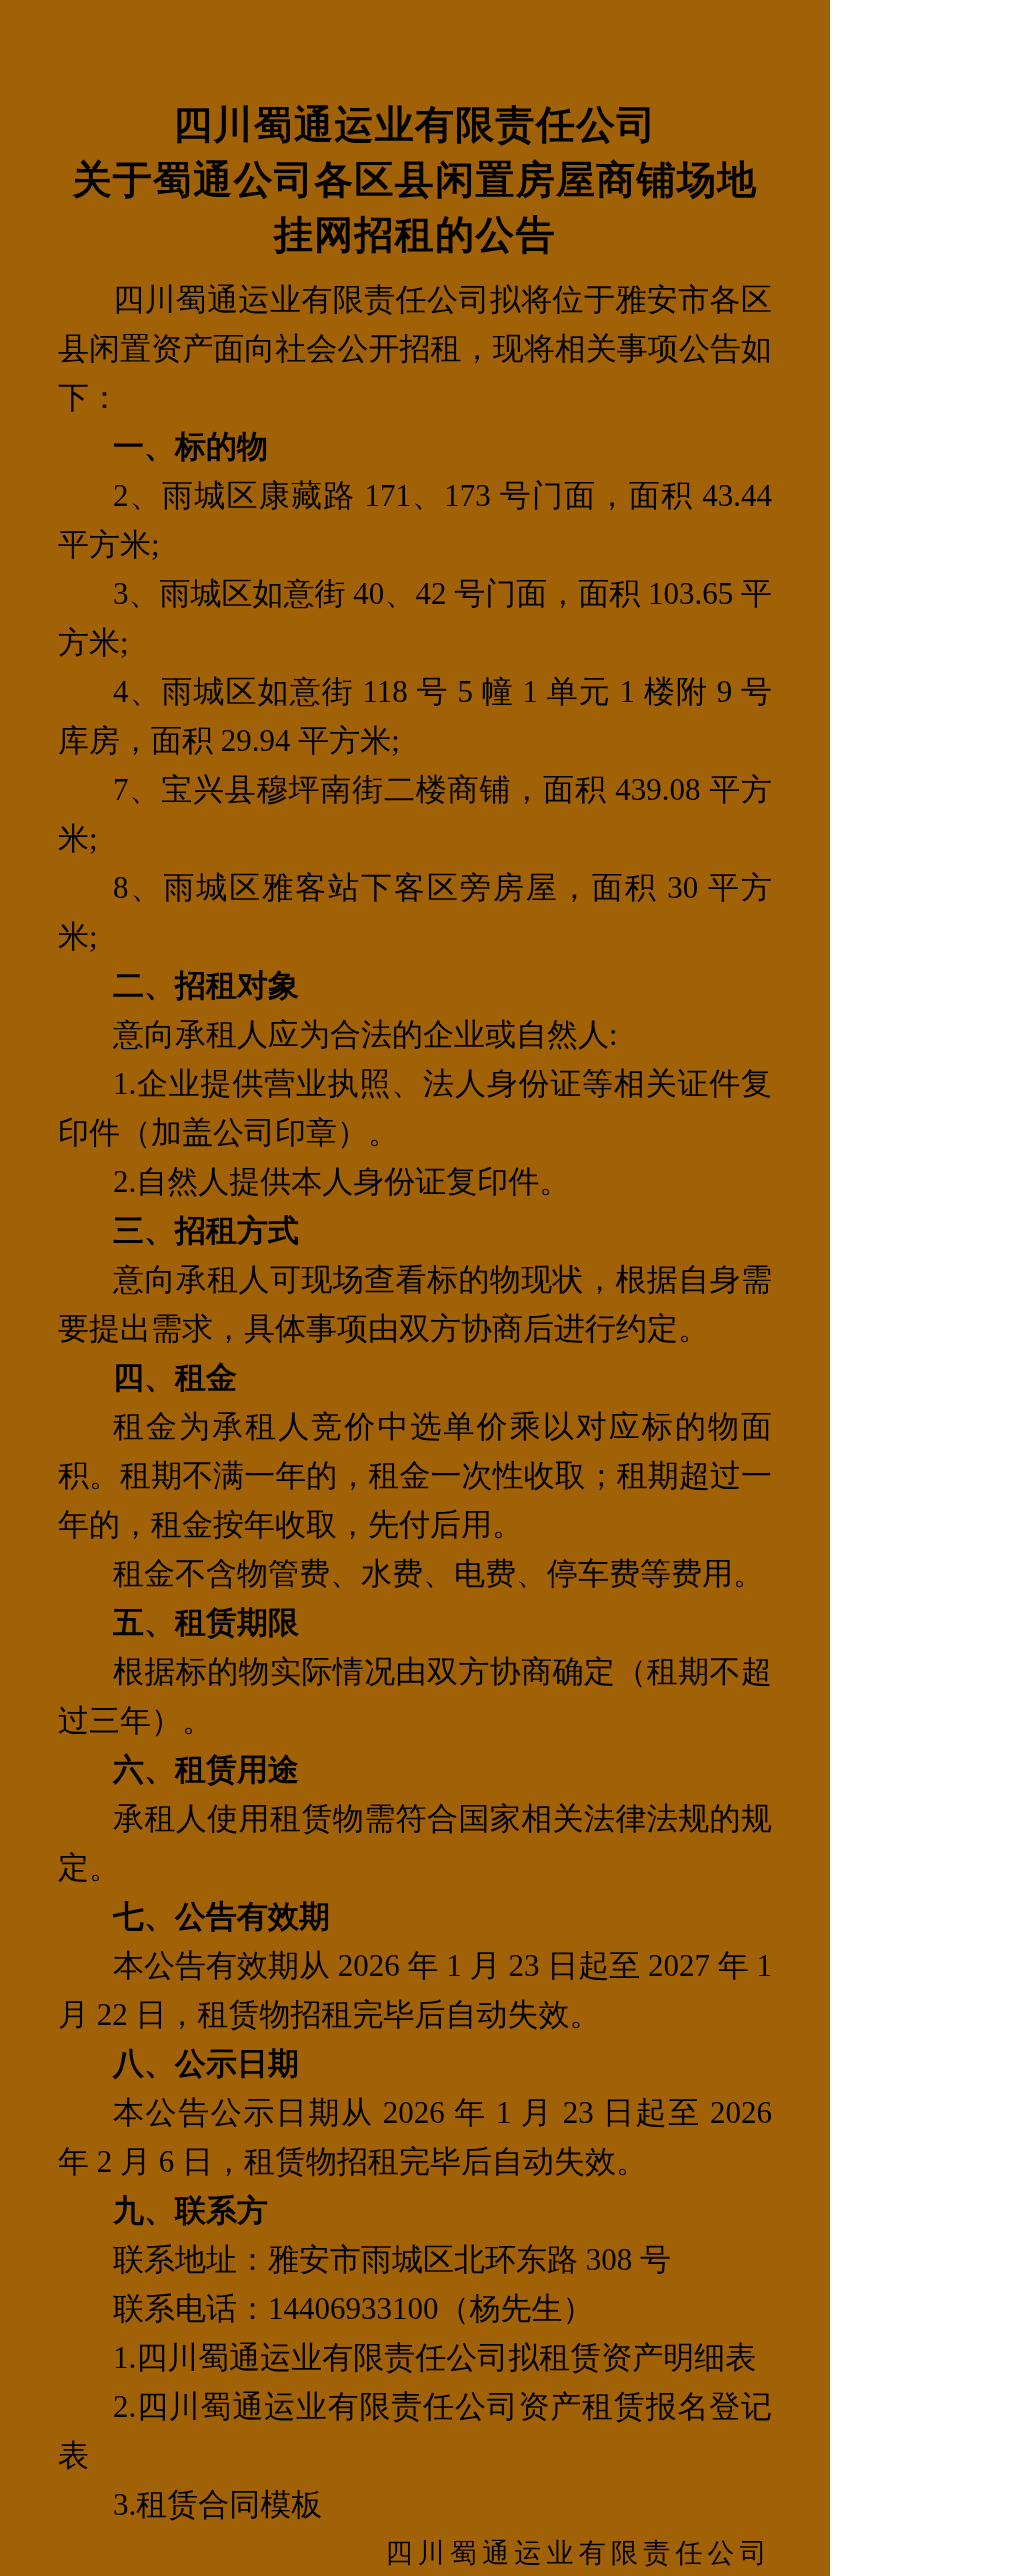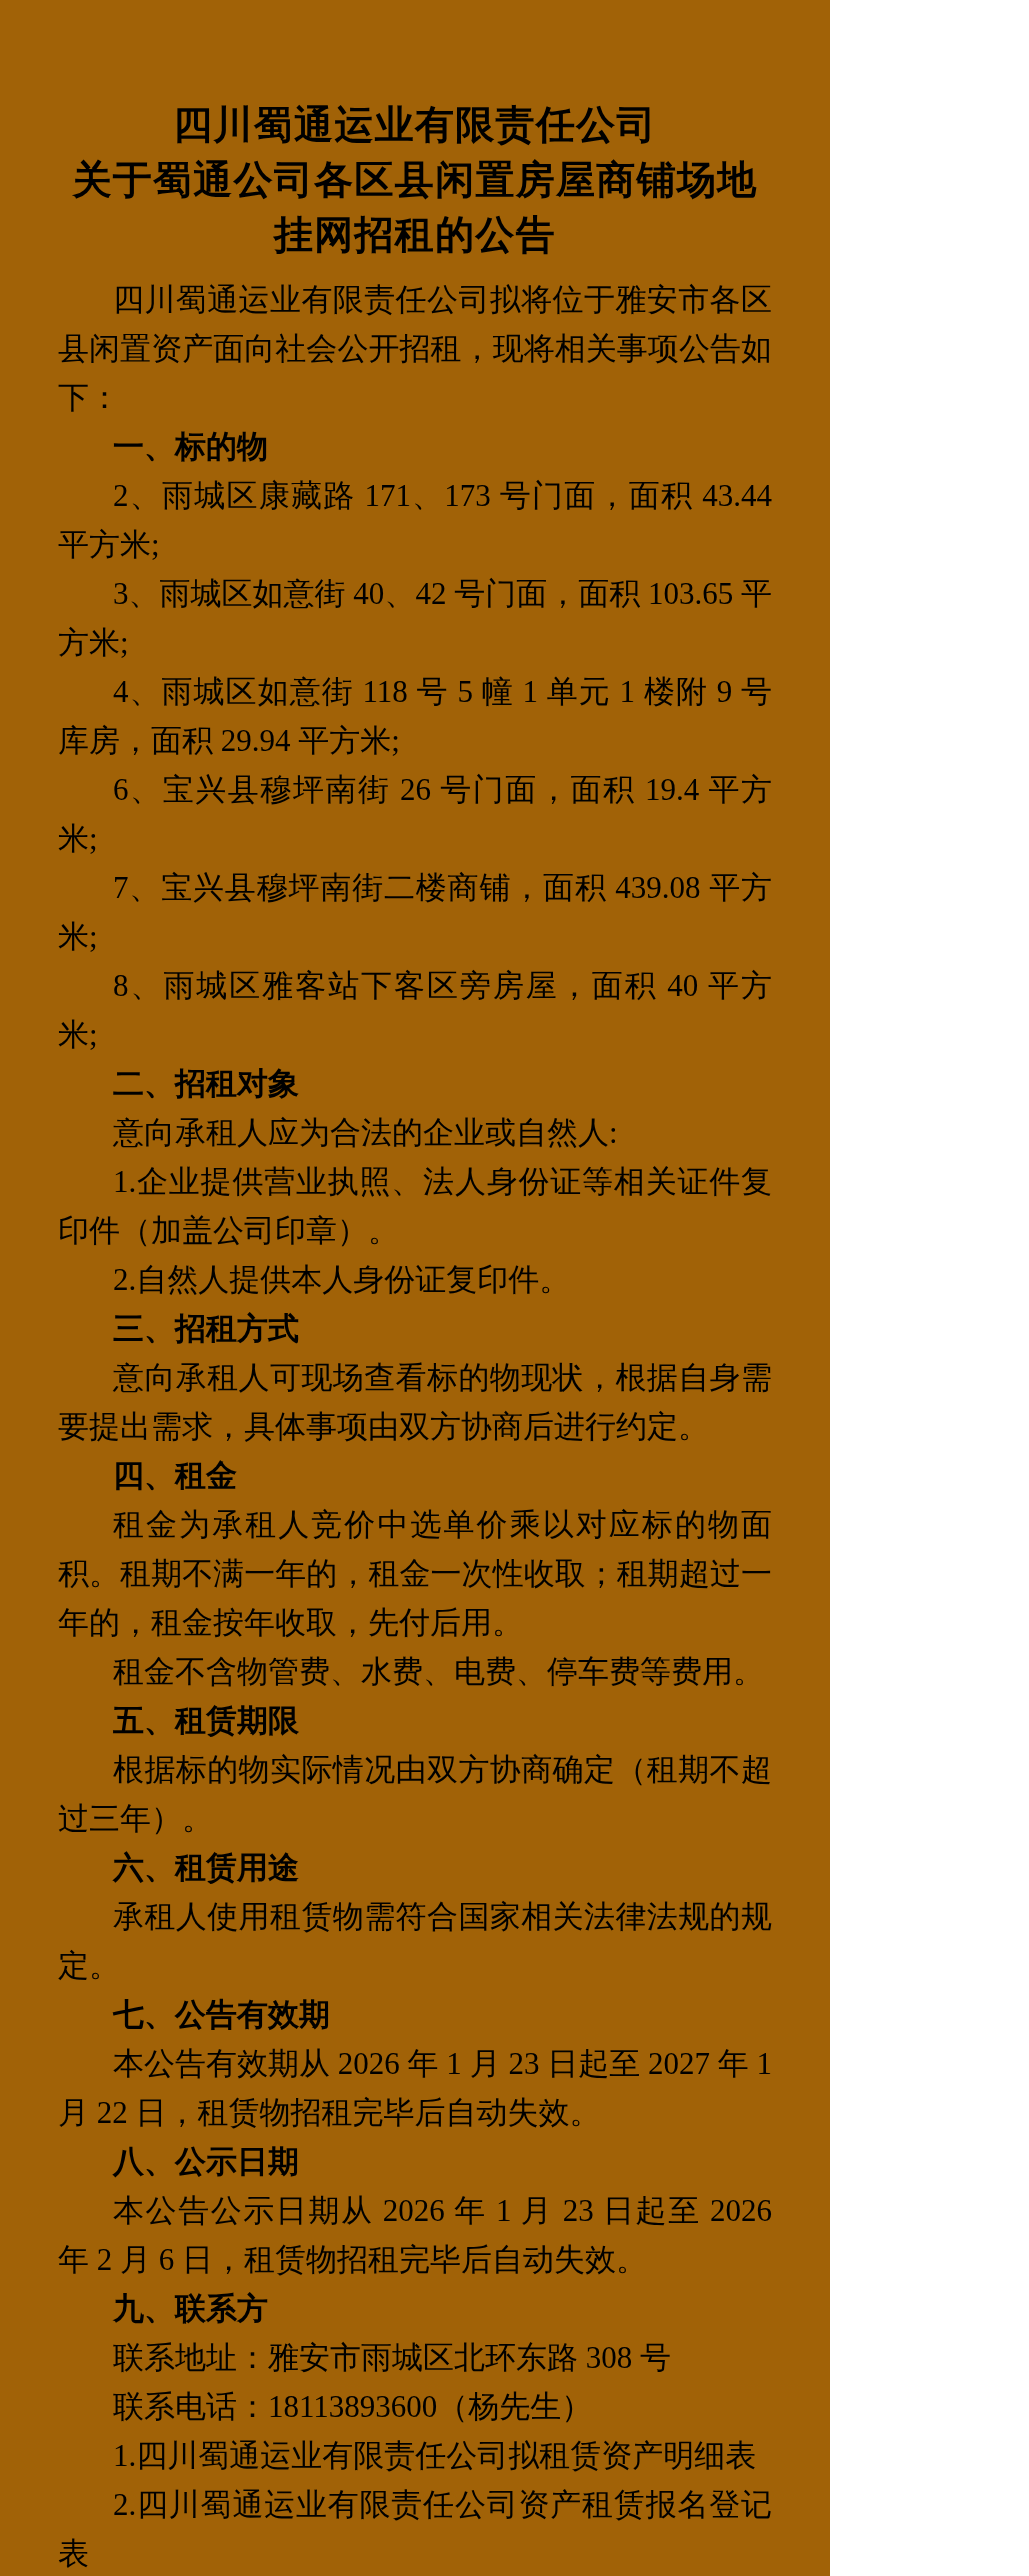--- a/index.html
+++ b/index.html
@@ -65,23 +65,22 @@
 
     <div class="doc-body">
 
       <p class="para">四川蜀通运业有限责任公司拟将位于雅安市各区县闲置资产面向社会公开招租，现将相关事项公告如下：</p>
 
       <div>
         <p class="heading">一、标的物</p>
         <p class="para">2、雨城区康藏路 171、173 号门面，面积 43.44 平方米;</p>
         <p class="para">3、雨城区如意街 40、42 号门面，面积 103.65 平方米;</p>
         <p class="para">4、雨城区如意街 118 号 5 幢 1 单元 1 楼附 9 号库房，面积 29.94 平方米;</p>
-        <p class="para">6、宝兴县穆坪南街 26 号门面，面积 19.4 平方米;</p>
         <p class="para">7、宝兴县穆坪南街二楼商铺，面积 439.08 平方米;</p>
-        <p class="para">8、雨城区雅客站下客区旁房屋，面积 40 平方米;</p>
+        <p class="para">8、雨城区雅客站下客区旁房屋，面积 30 平方米;</p>
       </div>
 
       <div>
         <p class="heading">二、招租对象</p>
         <p class="para">意向承租人应为合法的企业或自然人:</p>
         <p class="para">1.企业提供营业执照、法人身份证等相关证件复印件（加盖公司印章）。</p>
         <p class="para">2.自然人提供本人身份证复印件。</p>
       </div>
 
       <div>
@@ -111,21 +110,21 @@
       </div>
 
       <div>
         <p class="heading">八、公示日期</p>
         <p class="para">本公告公示日期从 2026 年 1 月 23 日起至 2026 年 2 月 6 日，租赁物招租完毕后自动失效。</p>
       </div>
 
       <div>
         <p class="heading">九、联系方</p>
         <p class="para">联系地址：雅安市雨城区北环东路 308 号</p>
-        <p class="para">联系电话：18113893600（杨先生）</p>
+        <p class="para">联系电话：14406933100（杨先生）</p>
         <p class="para">1.四川蜀通运业有限责任公司拟租赁资产明细表</p>
         <p class="para">2.四川蜀通运业有限责任公司资产租赁报名登记表</p>
         <p class="para">3.租赁合同模板</p>
       </div>
 
       <div class="signature">
         <div class="sig-inner">
           <p class="sig-company">四川蜀通运业有限责任公司</p>
           <p class="sig-date">2026 年 1 月 23 日</p>
         </div>

